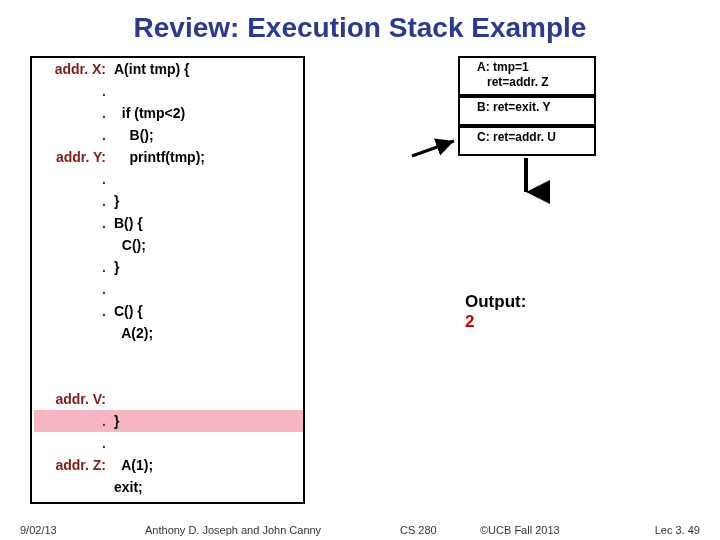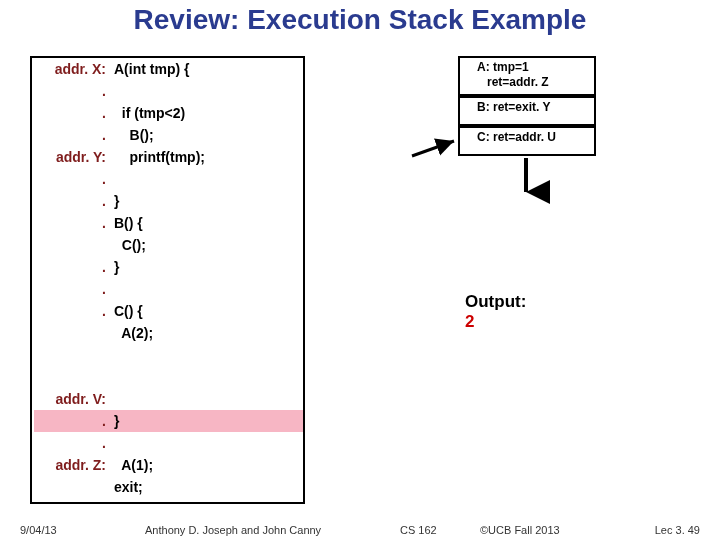--- a/index.html
+++ b/index.html
@@ -10,21 +10,21 @@
     background: #fff;
     font-family: Arial, Helvetica, sans-serif;
     position: relative;
     overflow: hidden;
   }
   .title {
     text-align: center;
     font-size: 28px;
     font-weight: bold;
     color: #2a3b8f;
-    padding: 4px 0 6px 0;
+    padding: 12px 0 6px 0;
   }
   .content {
     position: absolute;
     top: 50px;
     left: 0;
     right: 0;
     bottom: 26px;
   }
   .code-box {
     position: absolute;
@@ -204,18 +204,18 @@
     <line x1="10" y1="2" x2="10" y2="36" stroke="#000" stroke-width="4" marker-end="url(#ah2)"></line>
   </svg>
 
 
   <div class="out-label">Output:</div>
   <div class="out-val">2</div>
 
 </div>
 
 <div class="footer">
-  <span class="date">9/04/13</span>
+  <span class="date">9/02/13</span>
   <span class="author">Anthony D. Joseph and John Canny</span>
-  <span class="course">CS 162</span>
+  <span class="course">CS 280</span>
   <span class="copy">©UCB Fall 2013</span>
   <span class="lec">Lec 3. 49</span>
 </div>
 
 </body></html>

